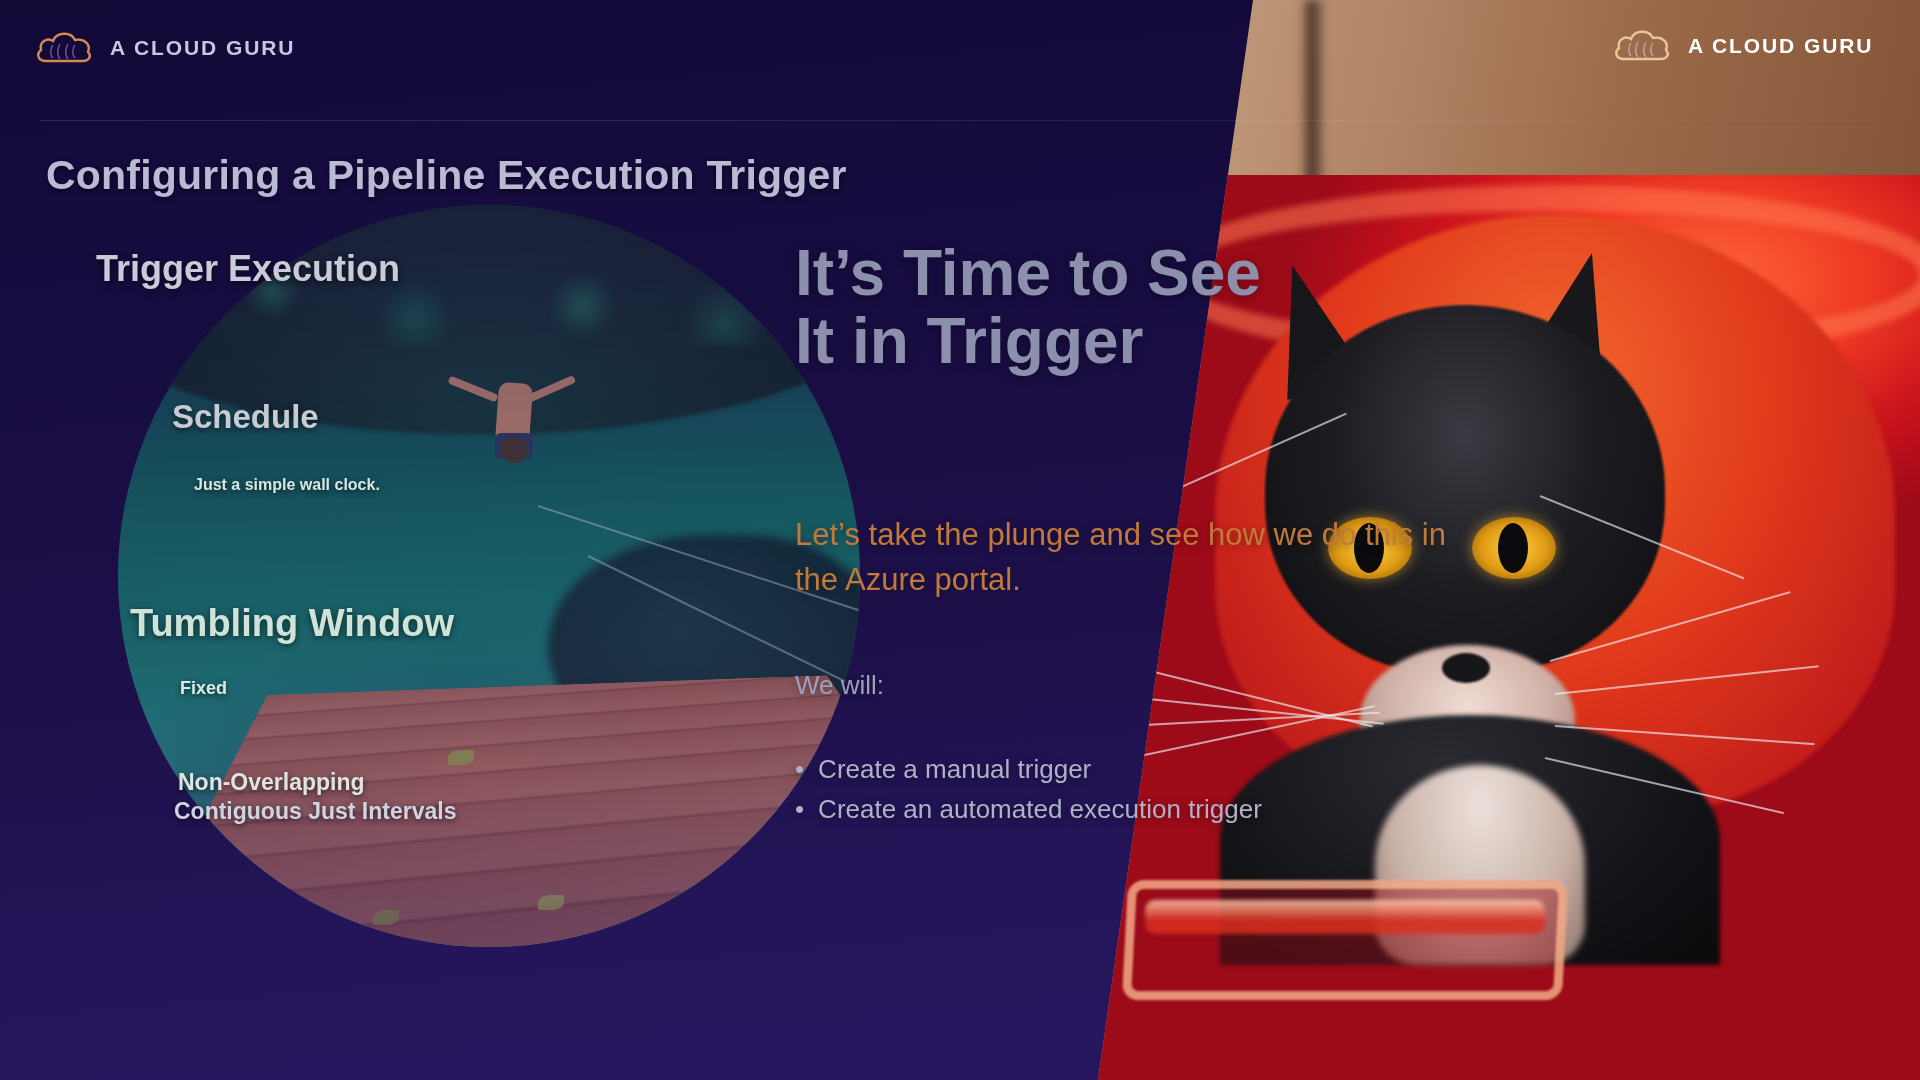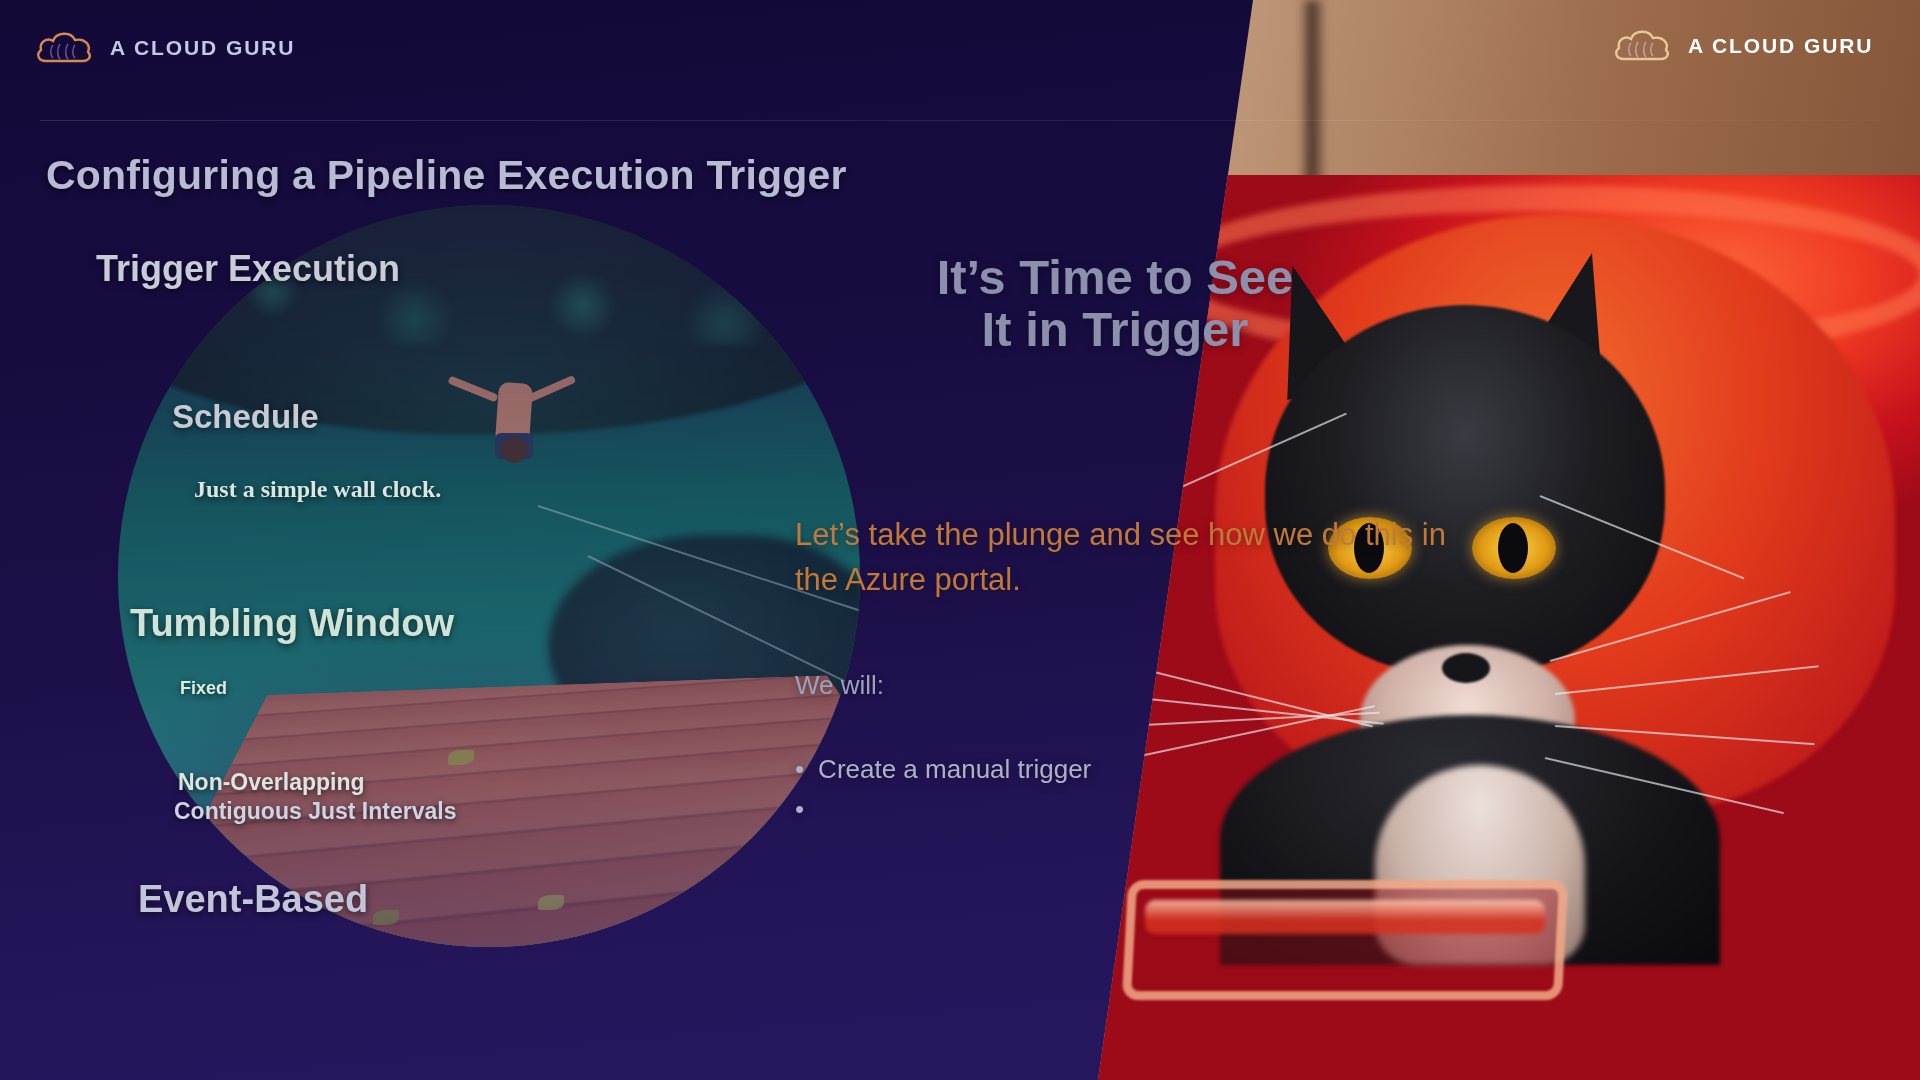--- a/index.html
+++ b/index.html
@@ -205,23 +205,22 @@
     text-shadow:0 2px 6px rgba(0,0,0,.6);
     margin-left:18px;
   }
   .l2 {
     position:absolute; left:172px; top:398px;
     font-size:33px; font-weight:700; color:#c8cbd4;
     text-shadow:0 2px 6px rgba(0,0,0,.6);
   }
   .l3 {
     position:absolute; left:194px; top:476px;
-    font-size:24px; font-weight:700; color:#d8e7e6;
+    font-size:16px; font-weight:700; color:#d8e7e6;
     text-shadow:0 2px 6px rgba(0,0,0,.65);
-    font-family:Liberation Serif, serif;
   }
   .l4 {
     position:absolute; left:130px; top:572px;
     font-size:38px; font-weight:700; color:#cfe3d8;
     text-shadow:0 2px 7px rgba(0,0,0,.6);
     margin-top:30px;
   }
   .l5 {
     position:absolute; left:180px; top:678px;
     font-size:18px; font-weight:700; color:#d9ecdf;
@@ -238,26 +237,25 @@
     text-shadow:0 2px 6px rgba(0,0,0,.65);
   }
   .l8 {
     position:absolute; left:138px; top:878px;
     font-size:38px; font-weight:700; color:#c2c4d9;
     text-shadow:0 2px 7px rgba(0,0,0,.6);
   }
 
   
   .r-head {
-    position:absolute; left:795px; top:252px;
+    position:absolute; left:795px; top:240px;
     width:640px;
-    font-size:49px; font-weight:700; line-height:1.06;
+    font-size:64px; font-weight:700; line-height:1.06;
     color:#8d90ad;
     text-shadow:0 2px 10px rgba(0,0,0,.35);
-    text-align:center;
   }
   .r-sub {
     position:absolute; left:795px; top:513px;
     width:680px;
     font-size:31px; font-weight:400; line-height:1.45;
     color:#c1793a;
     text-shadow:0 2px 8px rgba(0,0,0,.35);
   }
   .r-lead {
     position:absolute; left:795px; top:670px;
@@ -366,34 +364,34 @@
 
   <div class="slide-title">Configuring a Pipeline Execution Trigger</div>
 
   <div class="l1">Trigger Execution</div>
   <div class="l2">Schedule</div>
   <div class="l3">Just a simple wall clock.</div>
   <div class="l4">Tumbling Window</div>
   <div class="l5">Fixed</div>
   <div class="l6">Non-Overlapping</div>
   <div class="l7">Contiguous Just Intervals</div>
-  <div class="l8">Event-Based</div>
 
   <div class="r-head">
     <div>It’s Time to See</div>
     <div>It in Trigger</div>
   </div>
 
   <div class="r-sub">Let’s take the plunge and see how we do this in the Azure portal.</div>
 
   <div class="r-lead">We will:</div>
 
   <ul class="r-bullets">
     <li>
       <span class="bullet-dot">•</span>
       <span>Create a manual trigger</span>
     </li>
     <li>
       <span class="bullet-dot">•</span>
+      <span>Create an automated execution trigger</span>
     </li>
   </ul>
 
 </div>
 
 </body></html>

